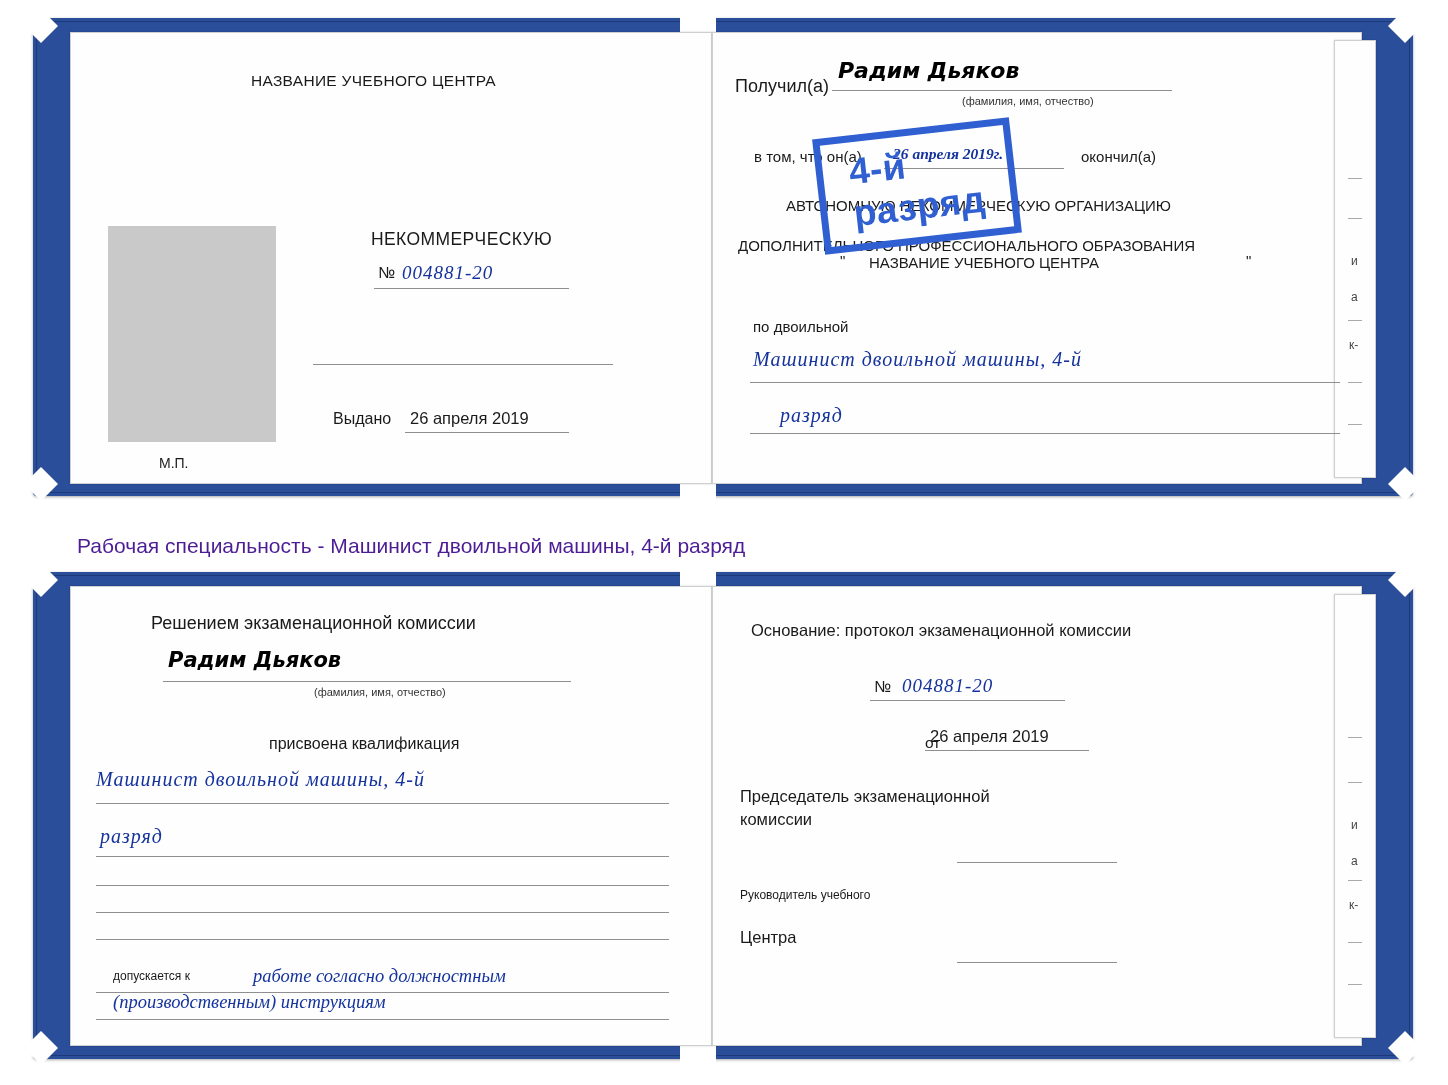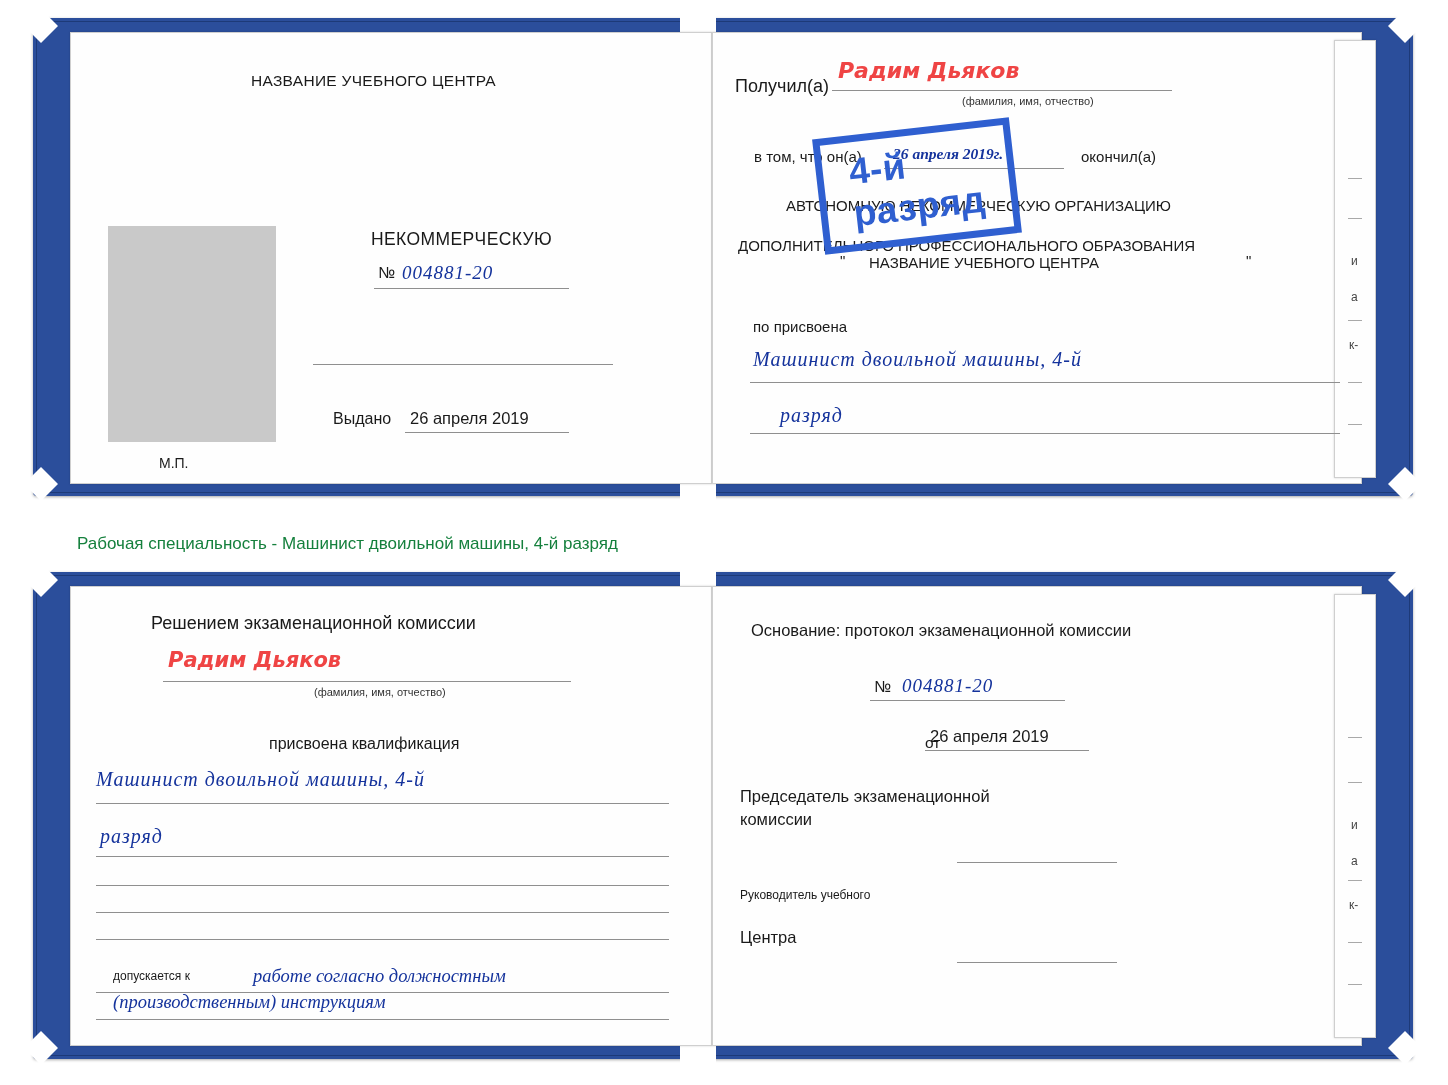--- a/index.html
+++ b/index.html
@@ -23,37 +23,37 @@
   }
   .page.left{border-right:1px solid #d8d8d8;}
 
   
   .notch{position:absolute;background:#ffffff;}
 
   
   .t{position:absolute;white-space:pre;}
   .print{color:#1a1a1a;font-family:"Liberation Sans",sans-serif;}
   .bold{font-weight:normal;}
-  .hand{color:#ef4444;font-family:"DejaVu Sans",sans-serif;font-style:italic;}
+  .hand{color:#000000;font-family:"DejaVu Sans",sans-serif;font-style:italic;}
   .handser{color:#15339c;font-family:"Liberation Serif",serif;font-style:italic;}
   .line{position:absolute;border-bottom:1px solid #8f8f8f;}
   .line.thin{border-bottom:1px solid #a9a9a9;}
   .photo{position:absolute;background:#c9c9c9;}
   .caption{font-size:11px;color:#333;}
 
   
   .stamp{
     position:absolute;border:7px solid #2f5fd0;color:#2f5fd0;
     font-weight:bold;font-size:37px;font-family:"Liberation Sans",sans-serif;
     padding:9px 26px;transform:rotate(-6.5deg);letter-spacing:.5px;
     background:transparent;
   }
 
   
-  .mid-caption{position:absolute;font-size:17px;color:#15803d;}
+  .mid-caption{position:absolute;font-size:21px;color:#4c1d95;}
 
   
   .sliver{position:absolute;font-size:12px;color:#444;}
 </style>
 </head>
 <body>
 
 <div class="cert">
 
   <div class="cover" style="left:33px;top:18px;width:1380px;height:478px;"></div>
@@ -98,21 +98,21 @@
   <div class="t handser" style="left:893px;top:145px;font-size:15.5px;font-weight:bold;">26 апреля 2019г.</div>
   <div class="line" style="left:884px;top:168px;width:180px;"></div>
   <div class="t print" style="left:1081px;top:148px;font-size:15px;">окончил(а)</div>
 
   <div class="t print bold" style="left:786px;top:197px;font-size:15px;">АВТОНОМНУЮ НЕКОММЕРЧЕСКУЮ ОРГАНИЗАЦИЮ</div>
   <div class="t print bold" style="left:738px;top:229px;font-size:15px;margin-top:8px;">ДОПОЛНИТЕЛЬНОГО ПРОФЕССИОНАЛЬНОГО ОБРАЗОВАНИЯ</div>
   <div class="t print bold" style="left:840px;top:252px;font-size:15px;">"</div>
   <div class="t print bold" style="left:869px;top:254px;font-size:15px;">НАЗВАНИЕ УЧЕБНОГО ЦЕНТРА</div>
   <div class="t print bold" style="left:1246px;top:252px;font-size:15px;">"</div>
 
-  <div class="t print" style="left:753px;top:318px;font-size:15px;">по присвоена</div>
+  <div class="t print" style="left:753px;top:318px;font-size:15px;">по двоильной</div>
 
   <div class="t handser" style="left:753px;top:348px;font-size:20px;letter-spacing:1px;">Машинист двоильной машины, 4-й</div>
   <div class="line" style="left:750px;top:382px;width:590px;"></div>
   <div class="t handser" style="left:780px;top:404px;font-size:20px;letter-spacing:1px;">разряд</div>
   <div class="line" style="left:750px;top:433px;width:590px;"></div>
 
   <div class="line thin" style="left:1348px;top:178px;width:14px;"></div>
   <div class="line thin" style="left:1348px;top:218px;width:14px;"></div>
   <div class="t sliver" style="left:1351px;top:254px;">и</div>
   <div class="t sliver" style="left:1351px;top:290px;">а</div>

